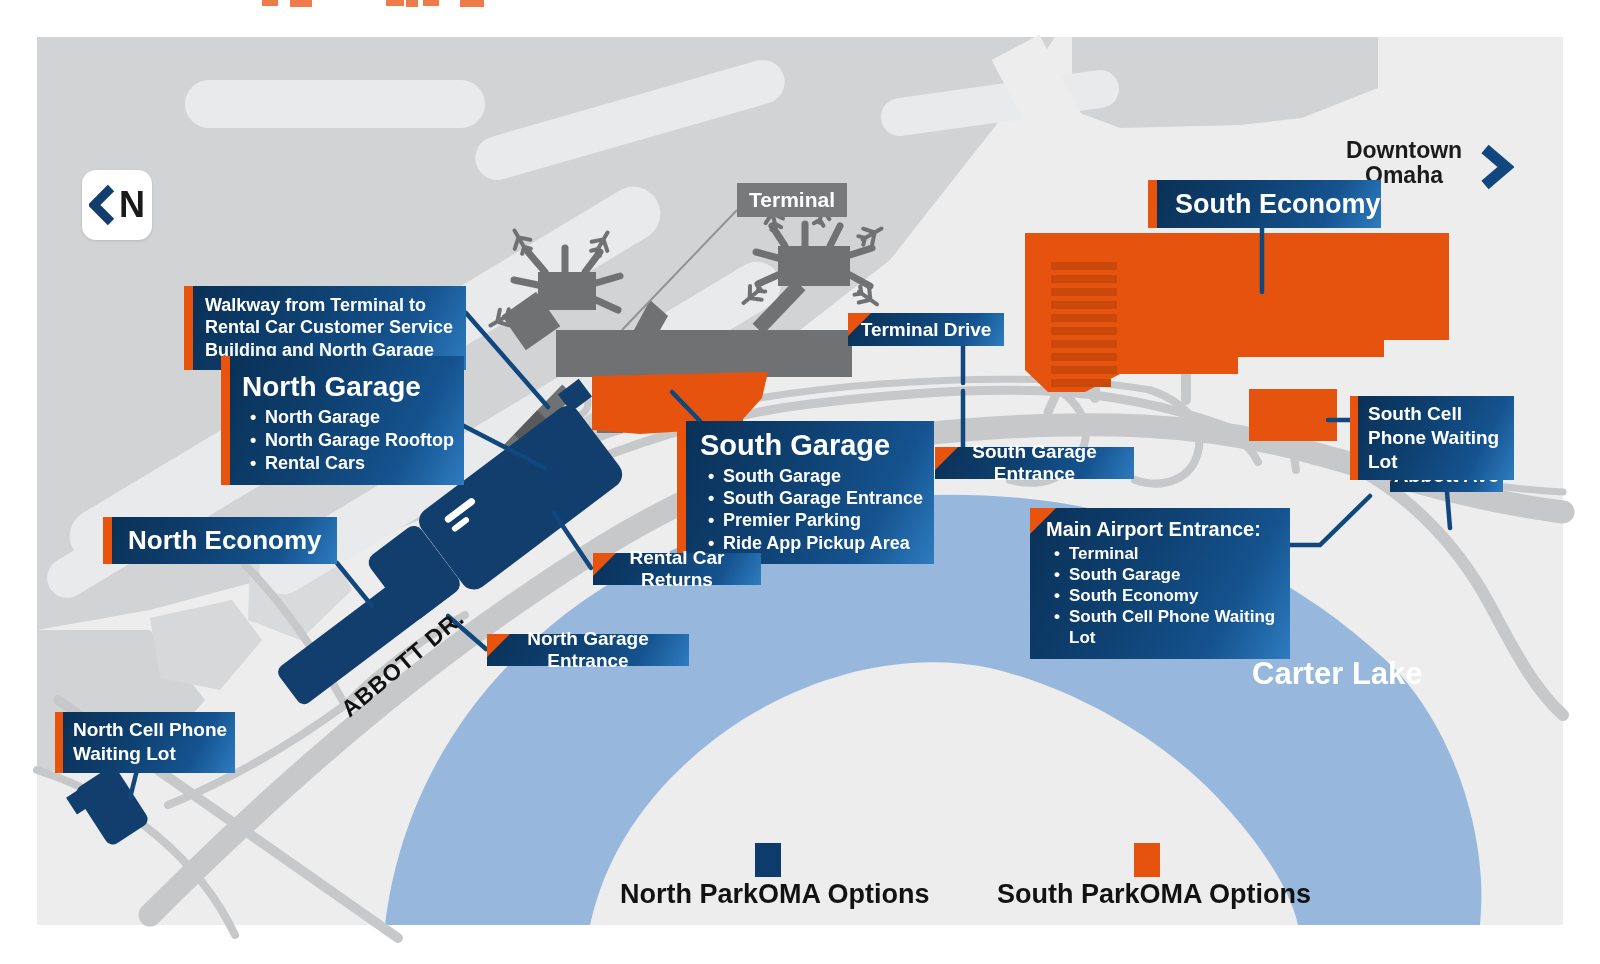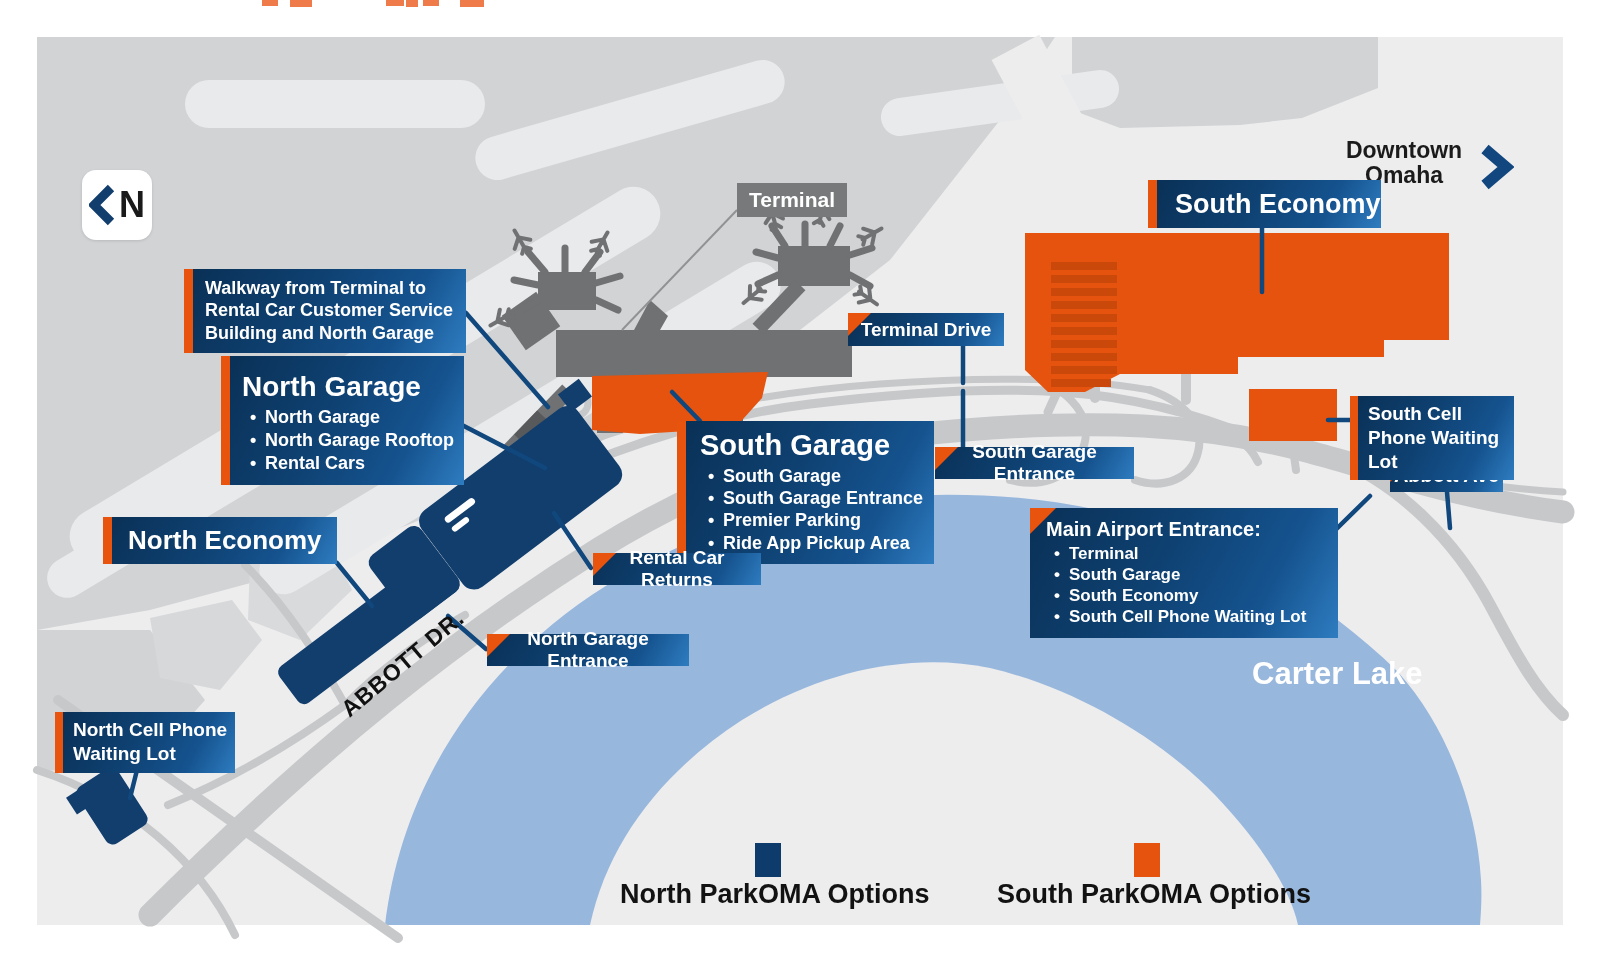--- a/index.html
+++ b/index.html
@@ -16,29 +16,29 @@
   .corner::before{content:"";position:absolute;top:0;left:0;width:0;height:0;
        border-top:23px solid #e8530d;border-right:23px solid transparent;}
   .center{display:flex;align-items:center;justify-content:center;text-align:center;}
   .vcenter{display:flex;align-items:center;}
   .box .title{display:block;}
   ul.bullets{margin:2px 0 0 0;padding:0 0 0 8px;list-style:none;}
   ul.bullets li{position:relative;padding-left:15px;}
   ul.bullets li::before{content:"\2022";position:absolute;left:0;top:0;}
 
   
-  #walkway-box{left:184px;top:269px;width:282px;padding:8px 10px 9px 12px;
+  #walkway-box{left:184px;top:286px;width:282px;padding:8px 10px 9px 12px;
        font-size:18px;line-height:1.24;}
   #north-garage-box{left:221px;top:356px;width:243px;padding:14px 8px 10px 12px;}
   #north-garage-box .title{font-size:28px;line-height:1.2;}
   #north-garage-box ul.bullets{font-size:18px;line-height:1.28;}
   #south-garage-box{left:677px;top:421px;width:257px;padding:7px 8px 10px 14px;}
   #south-garage-box .title{font-size:29px;line-height:1.2;}
   #south-garage-box ul.bullets{font-size:18px;line-height:1.24;}
-  #main-entrance-box{left:1030px;top:508px;width:308px;padding:9px 8px 11px 16px;}
+  #main-entrance-box{left:1030px;top:508px;width:260px;padding:9px 8px 11px 16px;}
   #main-entrance-box .title{font-size:20px;line-height:1.2;}
   #main-entrance-box ul.bullets{font-size:17px;line-height:1.24;}
   #main-entrance-box::before{border-top-width:26px;border-right-width:26px;}
   #north-economy-box{left:103px;top:517px;width:234px;height:47px;font-size:26px;padding-left:16px;}
   #south-economy-box{left:1148px;top:180px;width:233px;height:48px;font-size:27px;padding-left:18px;}
   #terminal-drive-box{left:848px;top:313px;width:156px;height:33px;font-size:19px;}
   #sg-entrance-box{left:935px;top:447px;width:199px;height:32px;font-size:19px;}
   #ng-entrance-box{left:487px;top:634px;width:202px;height:32px;font-size:19px;}
   #rental-returns-box{left:593px;top:553px;width:168px;height:32px;font-size:19px;}
   #abbott-ave-box{left:1390px;top:459px;width:113px;height:33px;font-size:20px;}

